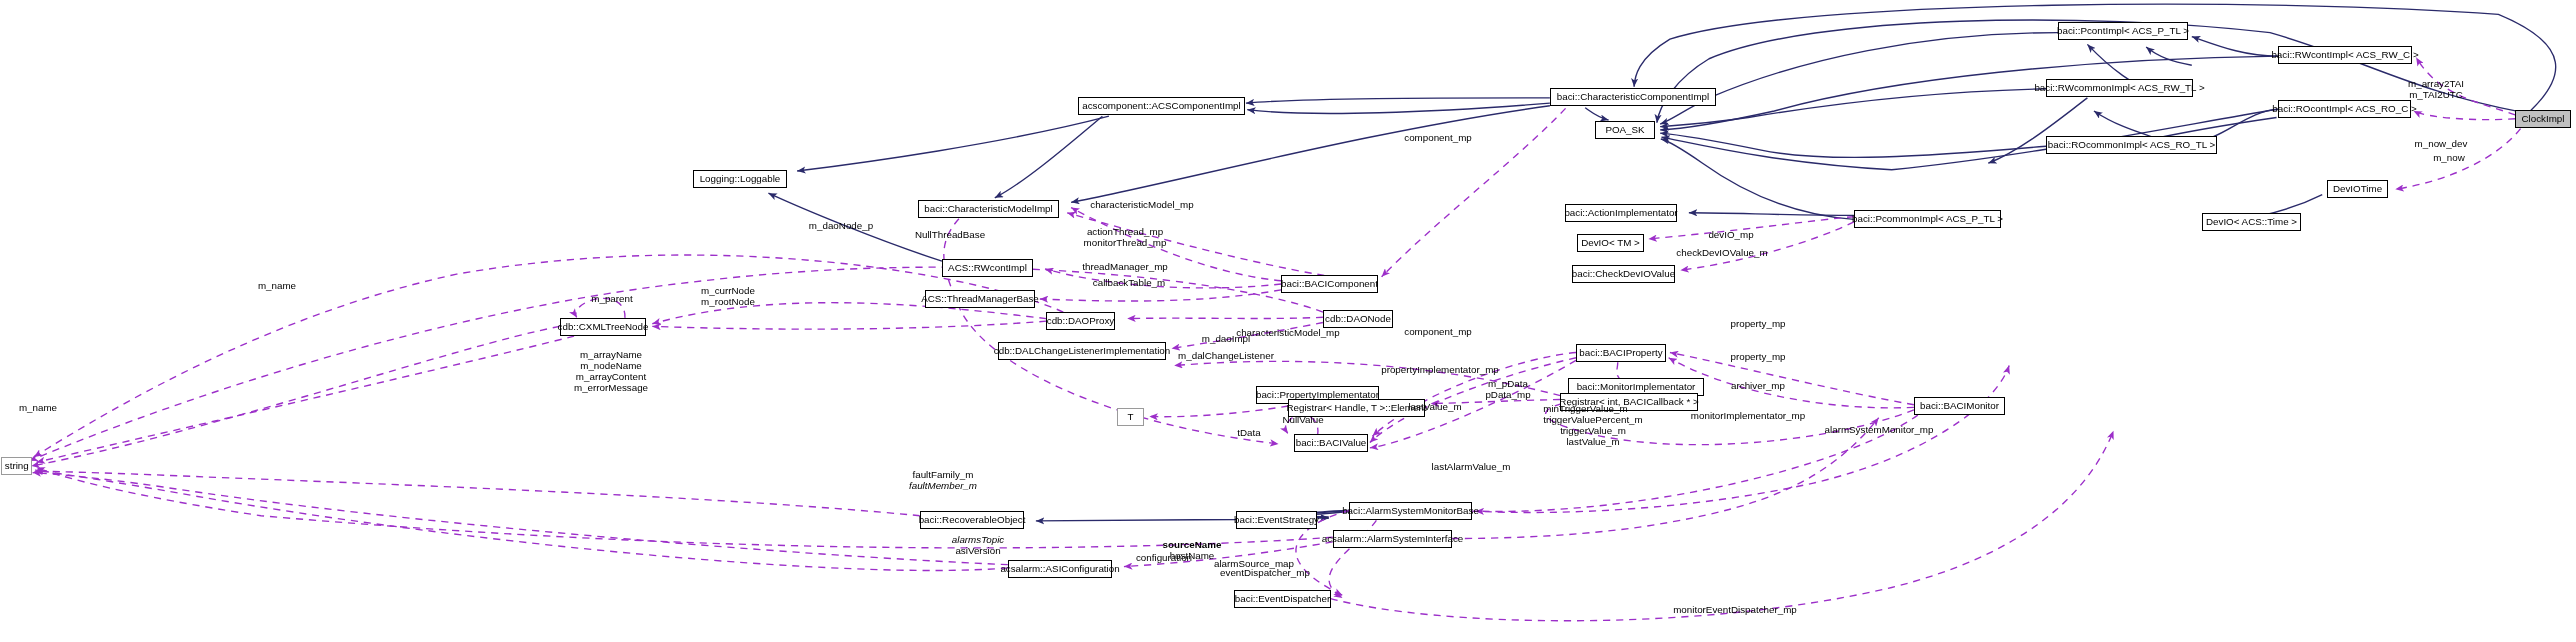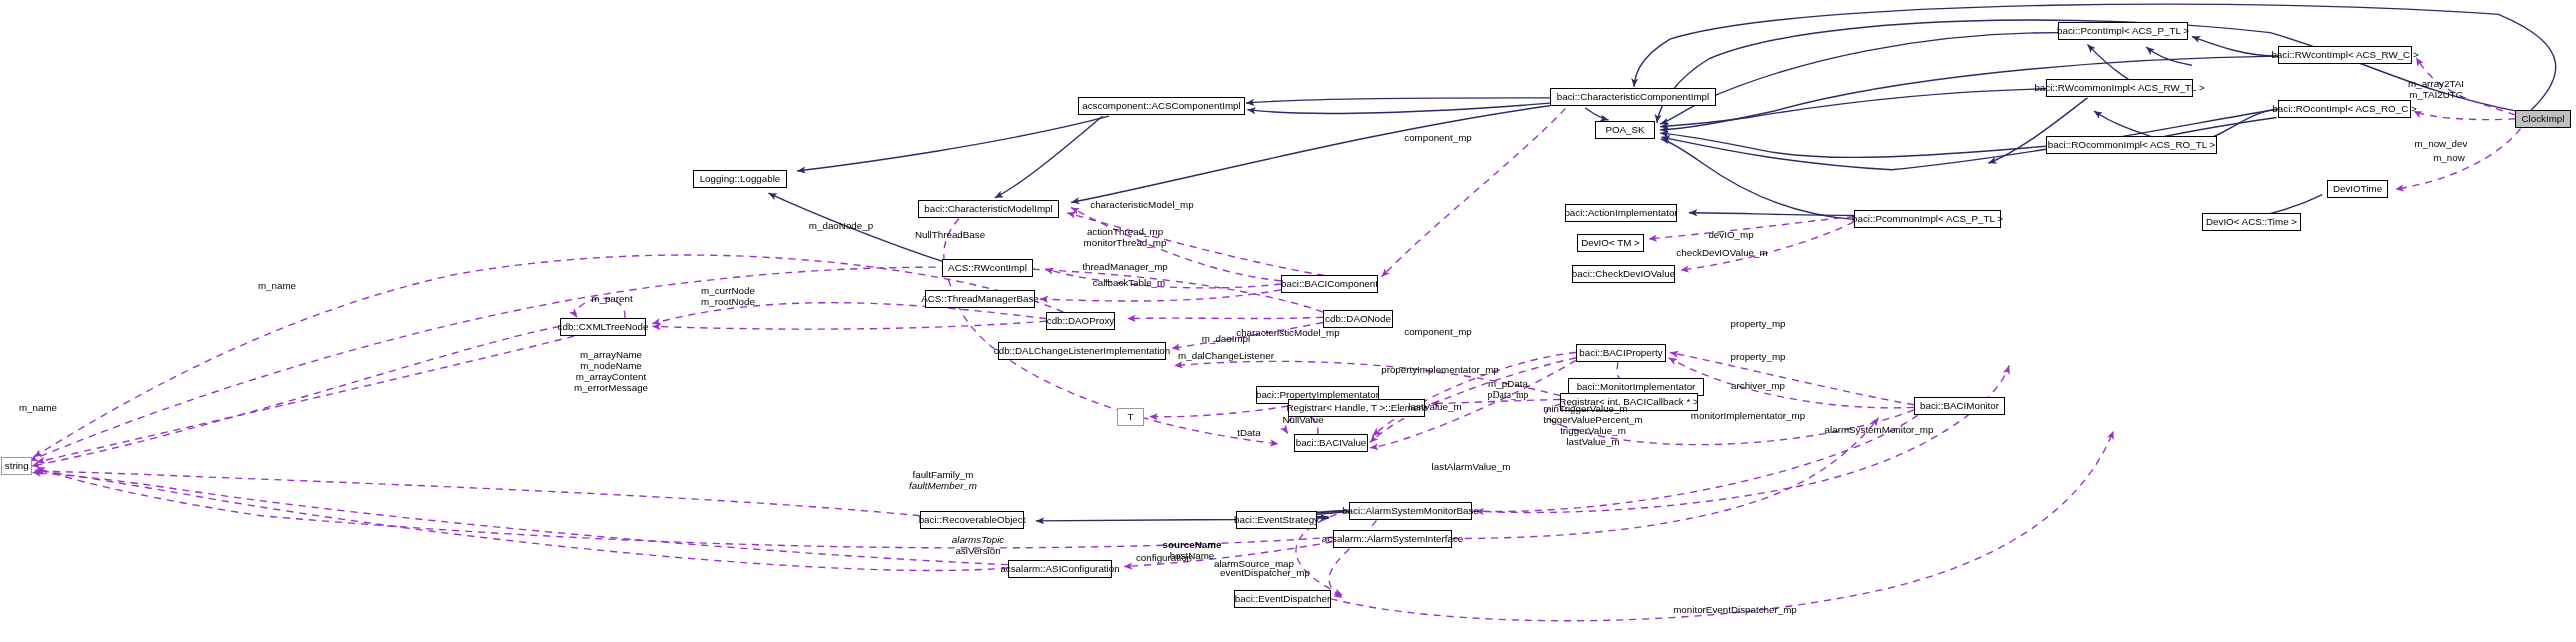--- a/index.html
+++ b/index.html
@@ -347,21 +347,21 @@
         <div style="text-align: center;">m_dalChangeListener</div>
       </div>
       <div class="edgelabel ctr" style="left: 841px; top: 220px;">
         <div style="text-align: center;">m_daoNode_p</div>
       </div>
       <div class="edgelabel ctr" style="left: 1249px; top: 427px;">
         <div style="text-align: center;">tData</div>
       </div>
       <div class="edgelabel ctr" style="left: 1508px; top: 378px;">
         <div style="text-align: center;">m_pData</div>
-        <div style="text-align: center; font-family: Liberation Serif, serif;">pData_mp</div>
+        <div style="text-align: center;">pData_mp</div>
       </div>
       <div class="edgelabel ctr" style="left: 943px; top: 469px;">
         <div style="text-align: center;">faultFamily_m</div>
         <div style="text-align: center; font-style: italic;">faultMember_m</div>
       </div>
       <div class="edgelabel ctr" style="left: 1192px; top: 539px;">
         <div style="text-align: center; font-weight: bold;">sourceName</div>
         <div style="text-align: center;">hostName</div>
       </div>
       <div class="edgelabel ctr" style="left: 978px; top: 534px;">

